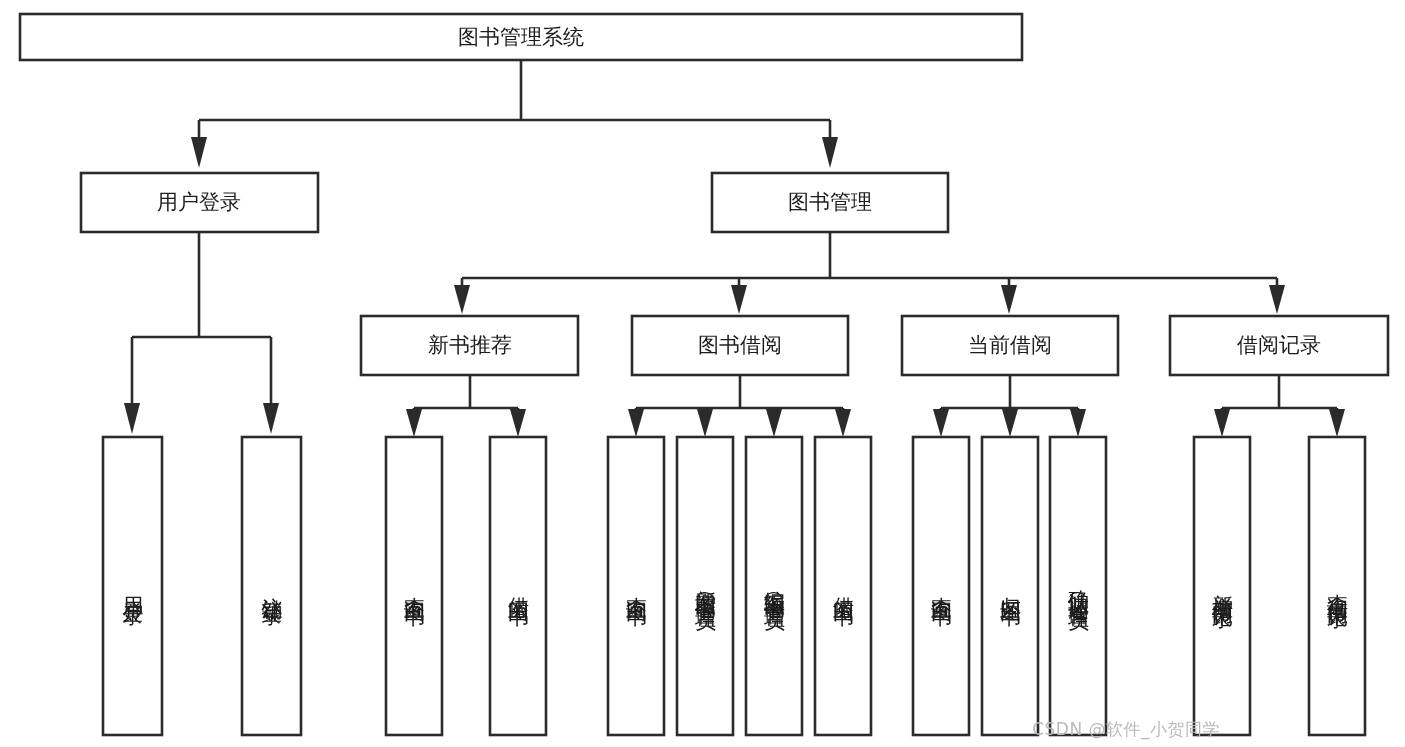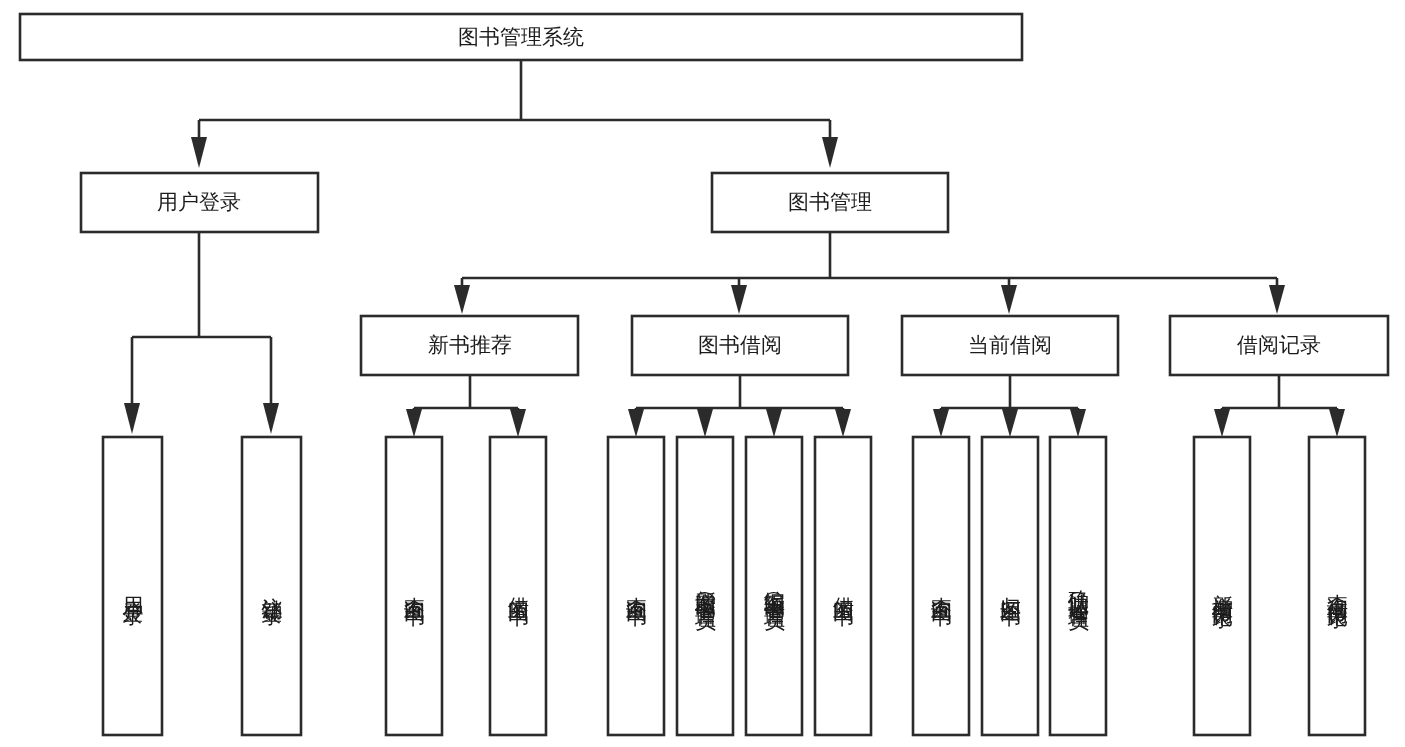--- a/index.html
+++ b/index.html
@@ -196,14 +196,15 @@
   <div class="node-label-v" style="left:746px; top:437px; width:56px; height:298px;">编辑图书（管理员）</div>
   <div class="node-label-v" style="left:815px; top:437px; width:56px; height:298px;">借阅图书</div>
 
   <div class="node-label-v" style="left:913px; top:437px; width:56px; height:298px;">查询图书</div>
   <div class="node-label-v" style="left:982px; top:437px; width:56px; height:298px;">归还图书</div>
   <div class="node-label-v" style="left:1050px; top:437px; width:56px; height:298px;">确认归还（管理员）</div>
 
   <div class="node-label-v" style="left:1194px; top:437px; width:56px; height:298px;">新增借阅记录</div>
   <div class="node-label-v" style="left:1309px; top:437px; width:56px; height:298px;">查询借阅记录</div>
 
+  <div class="watermark">CSDN @软件_小贺同学</div>
 
 </div>
 
 </body></html>

